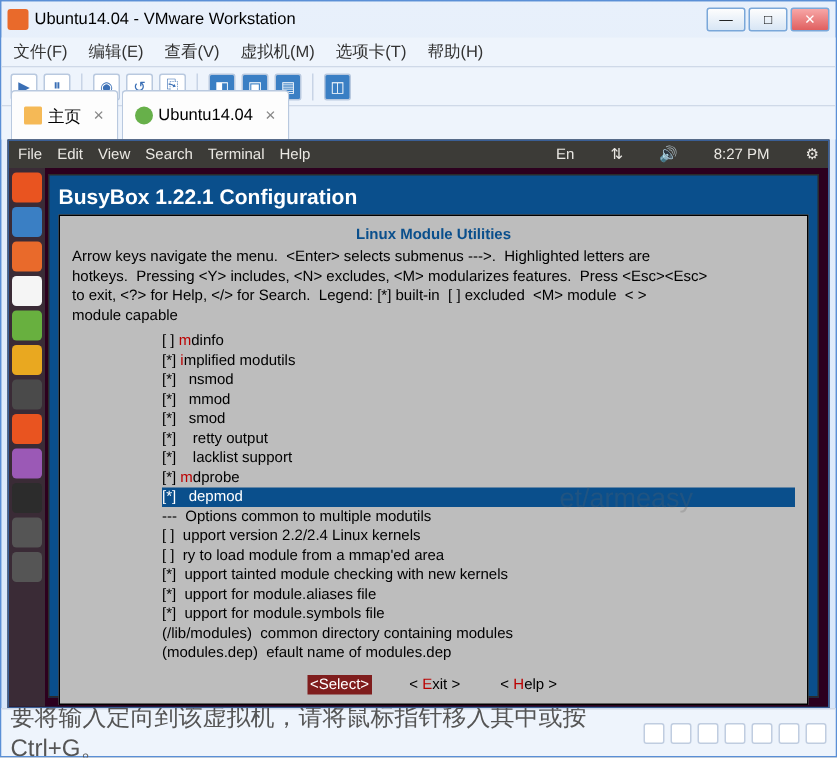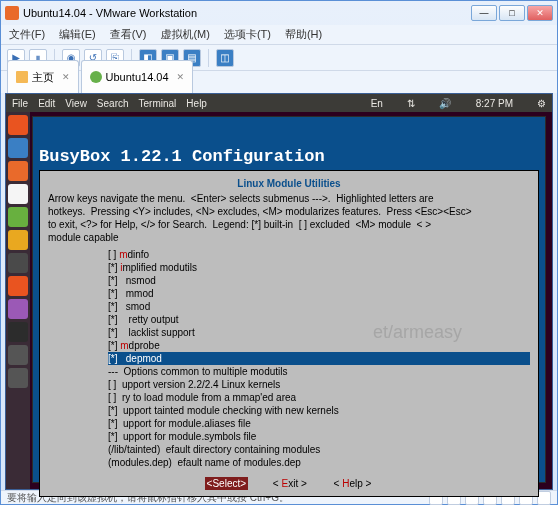--- a/index.html
+++ b/index.html
@@ -30,34 +30,34 @@
 .vm-area { flex: 1; background: #000; position: relative; margin: 0 4px 0 4px; border: 1px solid #3a5f96; }
 .ubuntu-topbar { height: 18px; background: #3c3b37; color: #eae8e3; display: flex; align-items: center; justify-content: space-between; padding: 0 6px; font-size: 10px; }
 .ubuntu-topbar .left { display: flex; gap: 10px; }
 .ubuntu-topbar .right { display: flex; gap: 24px; align-items: center; }
 
 .ubuntu-body { position: absolute; top: 18px; bottom: 0; left: 0; right: 0; background: #2c001e; display: flex; }
 .launcher { width: 24px; background: #3a2b36; display: flex; flex-direction: column; gap: 3px; padding: 3px 2px; }
 .l-icon { width: 20px; height: 20px; border-radius: 3px; }
 
 .terminal-window { flex: 1; margin: 4px 6px 6px 2px; background: #0a4f8c; border: 1px solid #2b2b2b; padding: 6px; display: flex; flex-direction: column; }
-.term-title { color: #fff; font-family: Liberation Mono, monospace; font-size: 17px; font-weight: bold; margin-bottom: 4px; margin-top: 24px; }
+.term-title { color: #fff; font-family: Liberation Sans, sans-serif; font-size: 14px; font-weight: bold; margin-bottom: 4px; }
 .config-box { flex: 1; background: #bdbdbd; border: 1px solid #000; padding: 6px 8px; font-family: "Courier New", monospace; font-size: 10px; color: #000; line-height: 13px; display: flex; flex-direction: column; }
 .config-head { text-align: center; color: #0a4f8c; font-weight: bold; margin-bottom: 2px; }
 .help-text { white-space: pre-wrap; margin-bottom: 4px; }
 .menu-list { margin-left: 60px; }
 .menu-item { white-space: pre; }
 .menu-item.sel { background: #0a4f8c; color: #fff; }
 .menu-item .hl { color: #b00; }
 .config-buttons { margin-top: auto; text-align: center; padding-top: 8px; }
 .cfg-btn { display: inline-block; padding: 0 2px; margin: 0 10px; }
 .cfg-btn.active { background: #7f1d1d; color: #fff; }
 .cfg-btn .hl { color: #b00; }
 
-.statusbar { height: 14px; background: #eef4fc; border-top: 1px solid #cfd9e8; font-size: 10px; color: #555; display: flex; align-items: center; justify-content: space-between; padding: 0 6px; }
+.statusbar { height: 32px; background: #eef4fc; border-top: 1px solid #cfd9e8; font-size: 16px; color: #555; display: flex; align-items: center; justify-content: space-between; padding: 0 6px; }
 .sb-icons { display: flex; gap: 4px; }
 .sb-icon { width: 14px; height: 14px; border: 1px solid #c0cde0; background: #fff; border-radius: 2px; }
 
 .wm { font-size: 18px; color: rgba(100,100,100,0.25); position: absolute; right: 90px; top: 228px; pointer-events: none; }
 </style>
 </head>
 <body>
 
 <div class="win-frame">
   <div class="win-titlebar">
@@ -159,21 +159,21 @@
               <div class="menu-item">[*]    retty output</div>
               <div class="menu-item">[*]    lacklist support</div>
               <div class="menu-item">[*] <span class="hl">m</span>dprobe</div>
               <div class="menu-item sel">[*]   depmod</div>
               <div class="menu-item">---  Options common to multiple modutils</div>
               <div class="menu-item">[ ]  upport version 2.2/2.4 Linux kernels</div>
               <div class="menu-item">[ ]  ry to load module from a mmap'ed area</div>
               <div class="menu-item">[*]  upport tainted module checking with new kernels</div>
               <div class="menu-item">[*]  upport for module.aliases file</div>
               <div class="menu-item">[*]  upport for module.symbols file</div>
-              <div class="menu-item">(/lib/tainted)  efault directory containing modules</div>
+              <div class="menu-item">(/lib/modules)  common directory containing modules</div>
               <div class="menu-item">(modules.dep)  efault name of modules.dep</div>
             </div>
           <div class="config-buttons">
             <span class="cfg-btn active"><span>&lt;Select&gt;</span></span>
             <span class="cfg-btn">&lt; <span class="hl">E</span>xit &gt;</span>
             <span class="cfg-btn">&lt; <span class="hl">H</span>elp &gt;</span>
           </div>
         </div>
       </div>
     </div>

